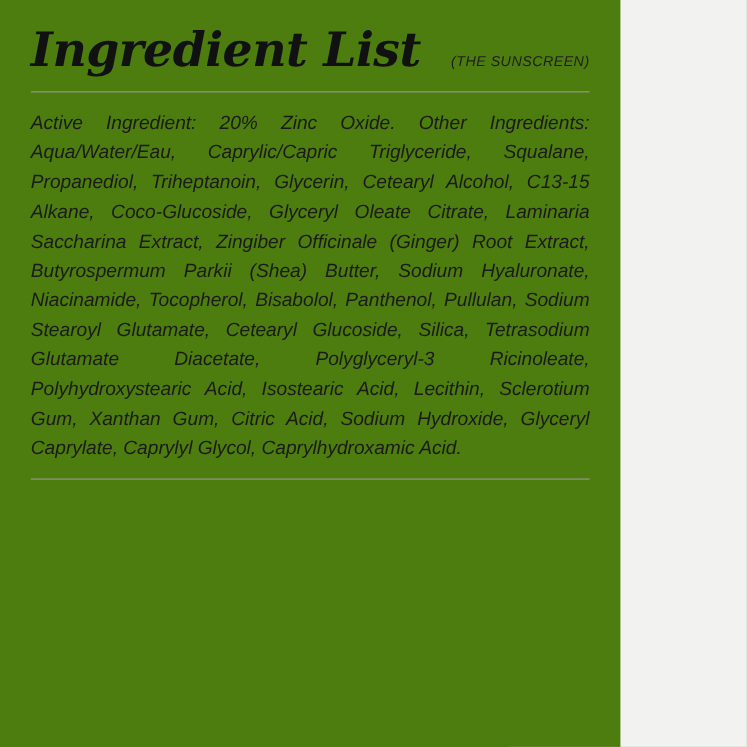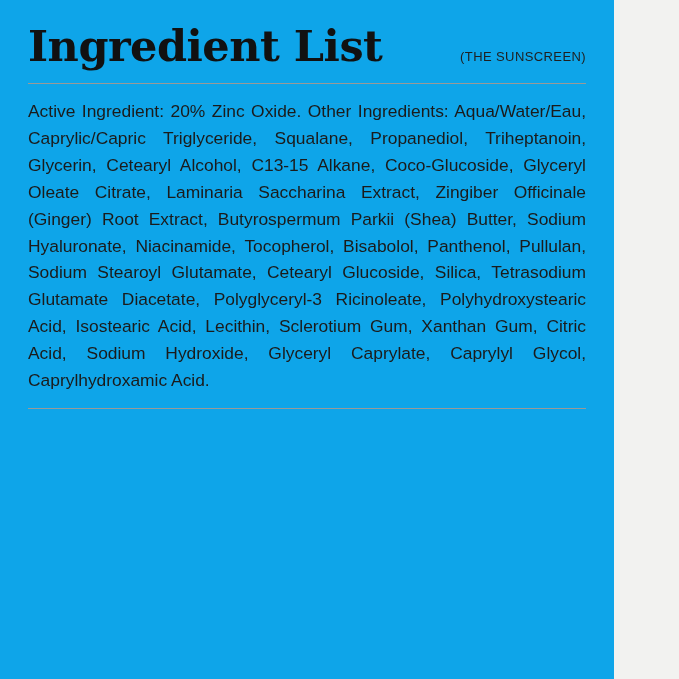--- a/index.html
+++ b/index.html
@@ -9,25 +9,26 @@
   body {
     width: 679px;
     height: 679px;
     background: #f2f2f0;
     font-family: "Liberation Sans", sans-serif;
     color: #1a1a1a;
     overflow: hidden;
   }
   .page {
     position: relative;
-    width: 614px;
+    width: 564px;
     height: 679px;
     box-sizing: border-box;
     padding: 24px 28px 0 28px;
-    background: #0ea5e9;
+    background: #4d7c0f;
+    font-style: italic;
   }
   .header {
     display: flex;
     align-items: baseline;
     justify-content: space-between;
     padding-bottom: 6px;
   }
   .title {
     font-family: "DejaVu Serif", "Liberation Serif", serif;
     font-weight: 700;

